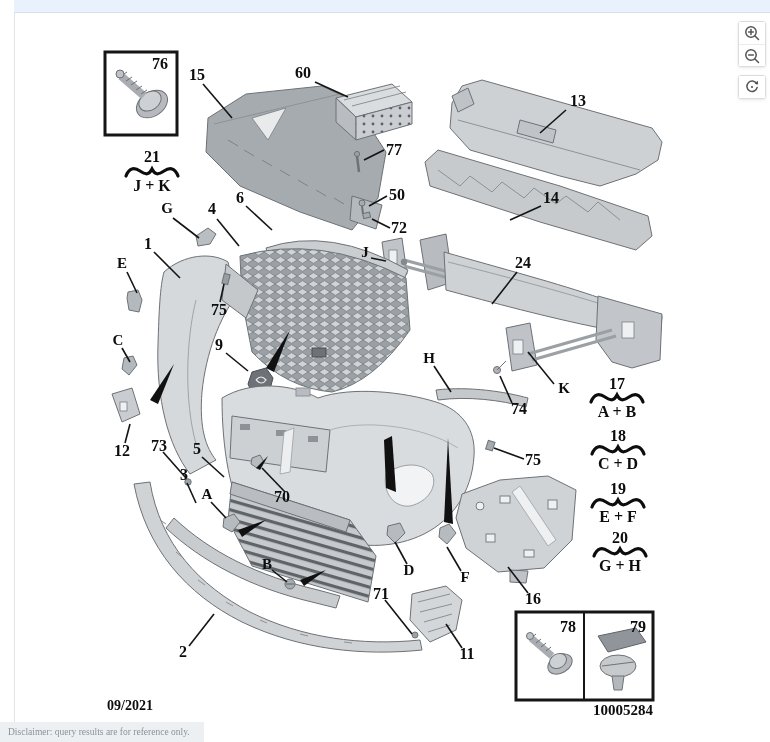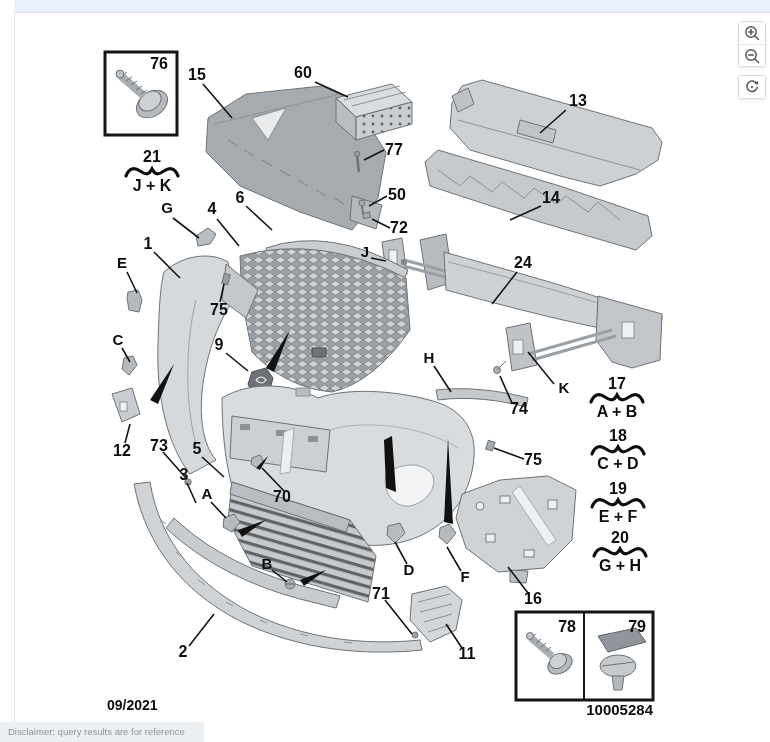--- a/index.html
+++ b/index.html
@@ -1,17 +1,17 @@
 <!DOCTYPE html>
 <html><head>
 <meta charset="utf-8">
 <style>
   html,body{margin:0;padding:0;background:#fff;}
   .page{position:relative;width:770px;height:742px;background:#fff;overflow:hidden;
-        font-family:Liberation Sans, sans-serif;}
+        font-family:Liberation Serif, serif;}
   .topbar{position:absolute;left:14px;top:0;right:0;height:12px;background:#e9f2fc;
           border-bottom:1px solid #d4e2f0;}
   .vline{position:absolute;left:14px;top:12px;width:1px;height:710px;background:#e3e3e3;}
   .zc-group{position:absolute;right:4px;top:21px;width:26px;background:#fff;
             border:1px solid #dcdcdc;border-radius:3px;box-shadow:0 1px 3px rgba(0,0,0,.10);}
   .zc-btn{display:block;width:100%;height:22px;background:#fff;border:0;padding:0;margin:0;
           cursor:pointer;line-height:0;text-align:center;}
   .zc-btn + .zc-btn{border-top:1px solid #ececec;}
   .reset-wrap{position:absolute;right:4px;top:75px;width:26px;background:#fff;
               border:1px solid #dcdcdc;border-radius:3px;box-shadow:0 1px 3px rgba(0,0,0,.10);}

